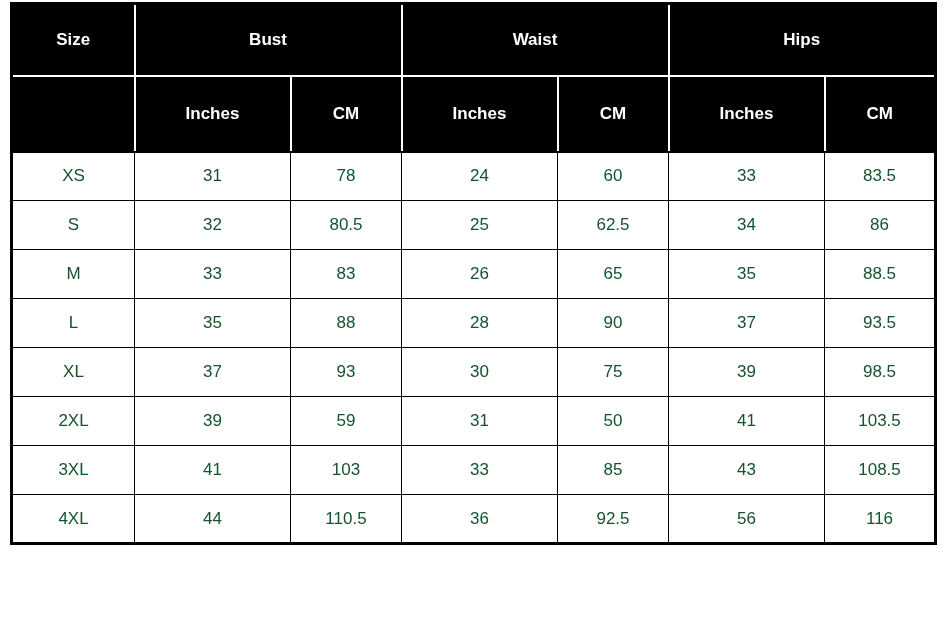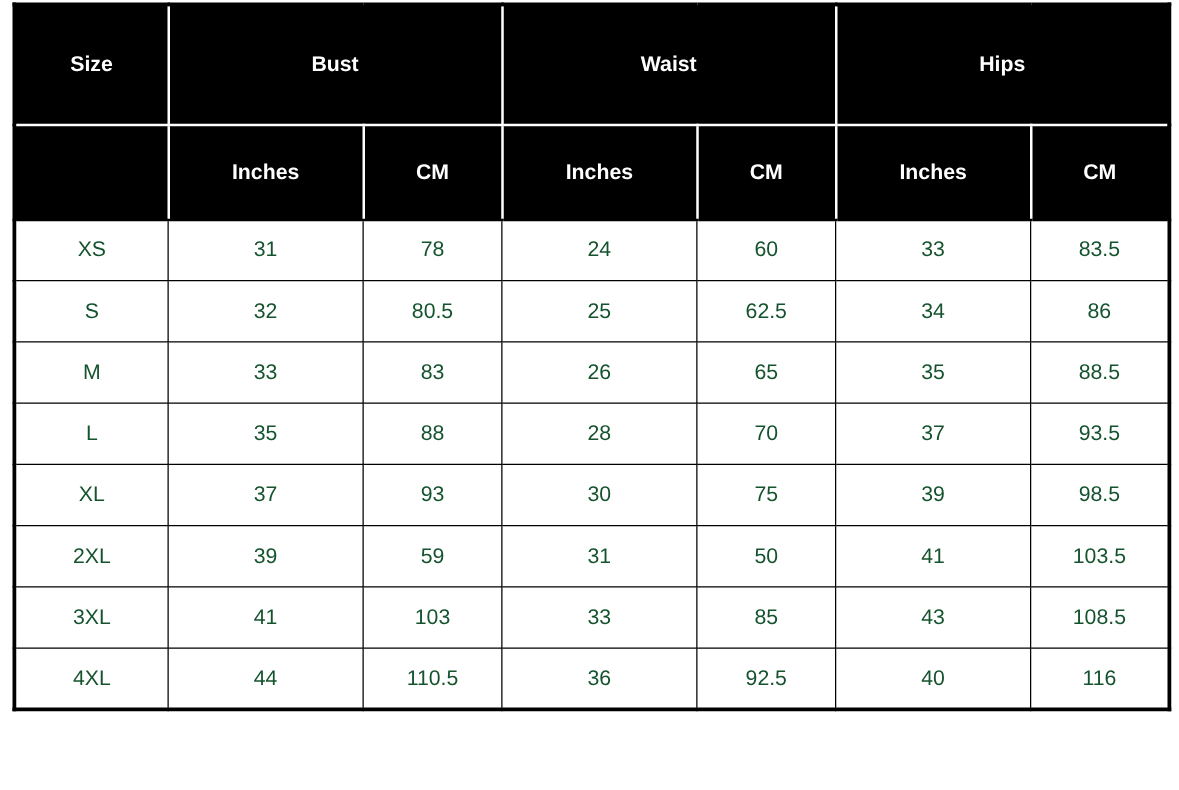--- a/index.html
+++ b/index.html
@@ -32,21 +32,21 @@
   table.size-chart th {
     background: #000000;
     color: #ffffff;
     font-weight: 700;
     font-size: 17px;
     text-align: center;
     vertical-align: middle;
     border: 2px solid #ffffff;
     padding: 0;
   }
-  thead tr.header-group-row th { height: 96px; }
+  thead tr.header-group-row th { height: 72px; }
   thead tr.header-sub-row th { height: 76px; margin-left: 20px; }
   thead tr.header-sub-row th { border-bottom: 2px solid #000000; }
   table.size-chart td {
     background: #ffffff;
     color: #14532d;
     font-size: 17px;
     text-align: center;
     vertical-align: middle;
     border: 1.5px solid #000000;
     height: 49px;
@@ -111,21 +111,21 @@
           <td>26</td>
           <td>65</td>
           <td>35</td>
           <td>88.5</td>
         </tr>
         <tr>
           <td>L</td>
           <td>35</td>
           <td>88</td>
           <td>28</td>
-          <td>70</td>
+          <td>90</td>
           <td>37</td>
           <td>93.5</td>
         </tr>
         <tr>
           <td>XL</td>
           <td>37</td>
           <td>93</td>
           <td>30</td>
           <td>75</td>
           <td>39</td>
@@ -148,18 +148,18 @@
           <td>85</td>
           <td>43</td>
           <td>108.5</td>
         </tr>
         <tr>
           <td>4XL</td>
           <td>44</td>
           <td>110.5</td>
           <td>36</td>
           <td>92.5</td>
-          <td>40</td>
+          <td>56</td>
           <td>116</td>
         </tr>
       </tbody>
   </table>
 </div>
 
 </body></html>

